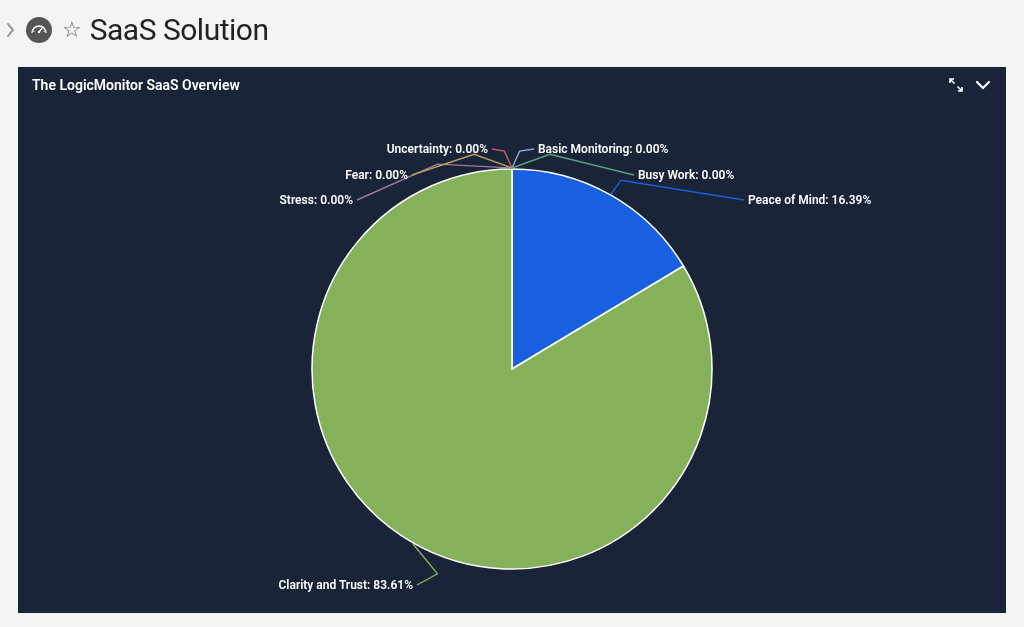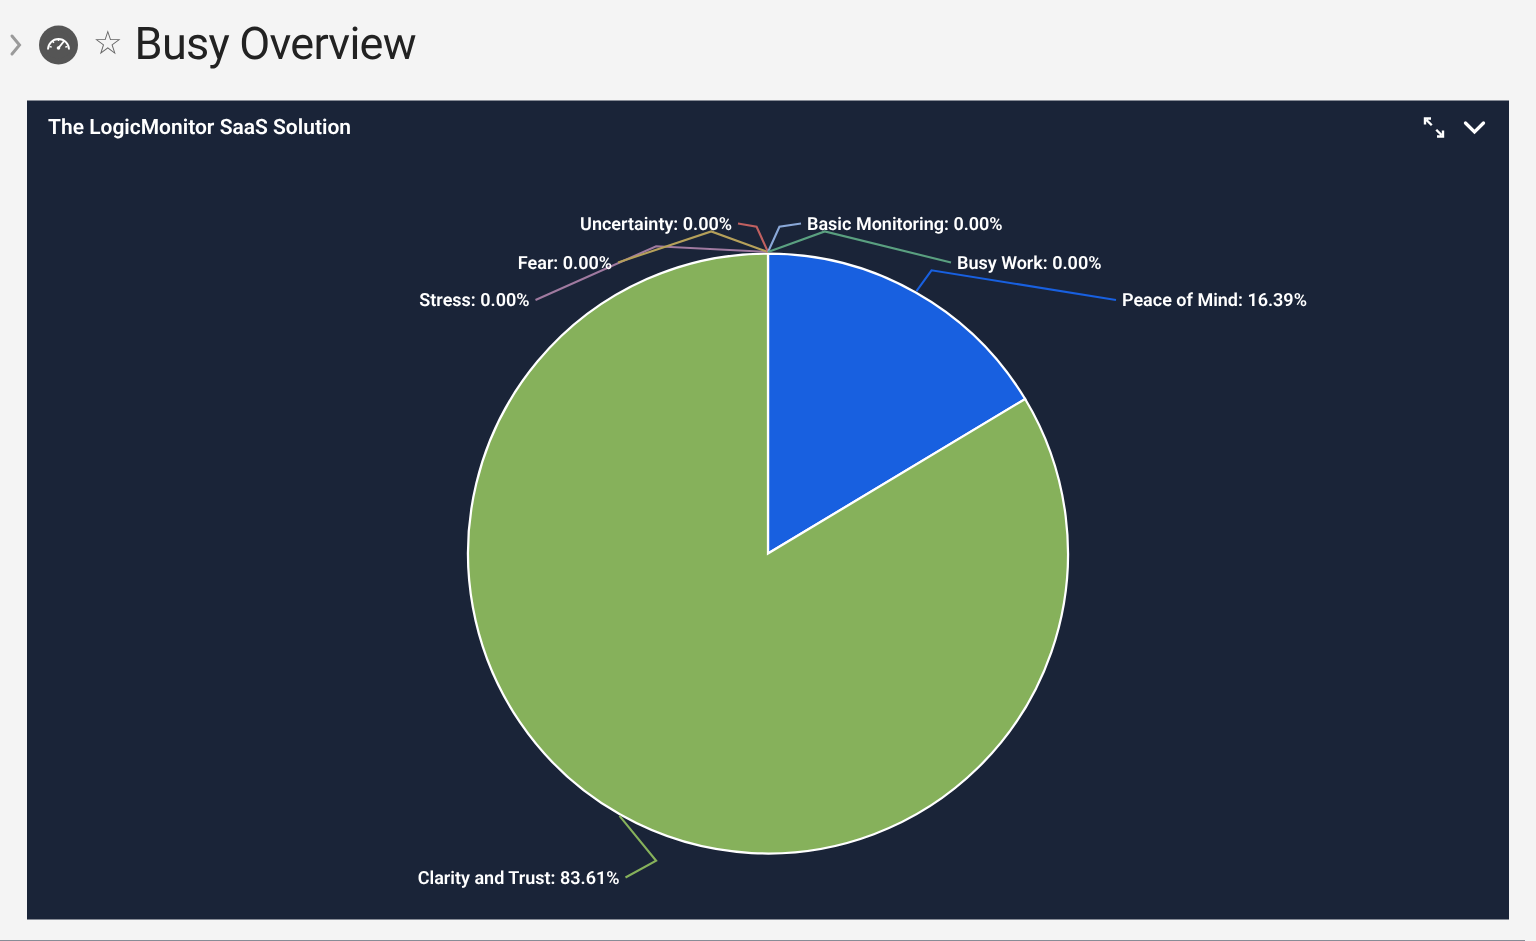--- a/index.html
+++ b/index.html
@@ -103,26 +103,26 @@
       <path d="M3 13 A7 7 0 0 1 17 13" stroke="#fff" stroke-width="1.3" fill="none"></path>
       <line x1="10" y1="12" x2="14" y2="7" stroke="#fff" stroke-width="1.3"></line>
       <circle cx="10" cy="12" r="1.2" fill="#fff"></circle>
       <line x1="4" y1="11" x2="5.5" y2="11.4" stroke="#fff" stroke-width="1"></line>
       <line x1="6" y1="7.5" x2="7" y2="8.5" stroke="#fff" stroke-width="1"></line>
       <line x1="10" y1="6" x2="10" y2="7.4" stroke="#fff" stroke-width="1"></line>
       <line x1="16" y1="11" x2="14.5" y2="11.4" stroke="#fff" stroke-width="1"></line>
     </svg>
   </div>
   <div class="star">☆</div>
-  <h1>Busy Overview</h1>
+  <h1>SaaS Solution</h1>
 </div>
 
 <div class="panel">
   <div class="panel-header">
-    <div class="panel-title">The LogicMonitor SaaS Solution</div>
+    <div class="panel-title">The LogicMonitor SaaS Overview</div>
     <div class="panel-controls">
       <div class="ctrl">
         <svg width="16" height="16" viewBox="0 0 16 16">
           <path d="M2 6 L2 2 L6 2 M3 3 L6.5 6.5" stroke="#fff" stroke-width="1.6" fill="none"></path>
           <path d="M14 10 L14 14 L10 14 M13 13 L9.5 9.5" stroke="#fff" stroke-width="1.6" fill="none"></path>
         </svg>
       </div>
       <div class="ctrl">
         <svg width="18" height="14" viewBox="0 0 18 14">
             <path d="M3 4 L9 10 L15 4" stroke="#fff" stroke-width="2.2" fill="none" stroke-linecap="round"></path>

